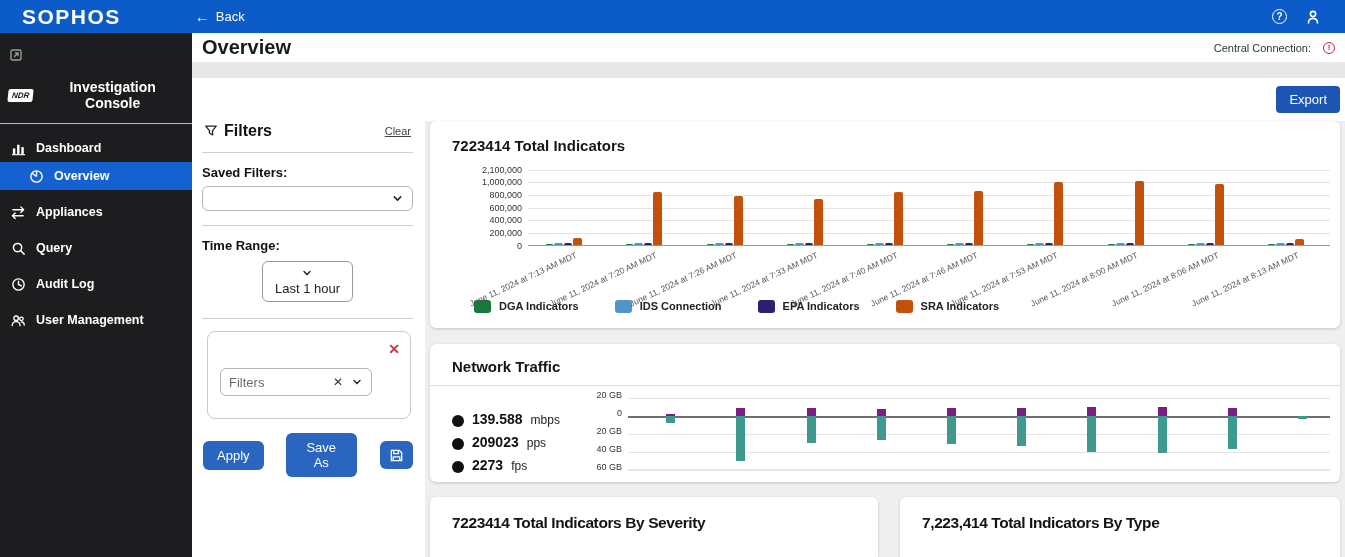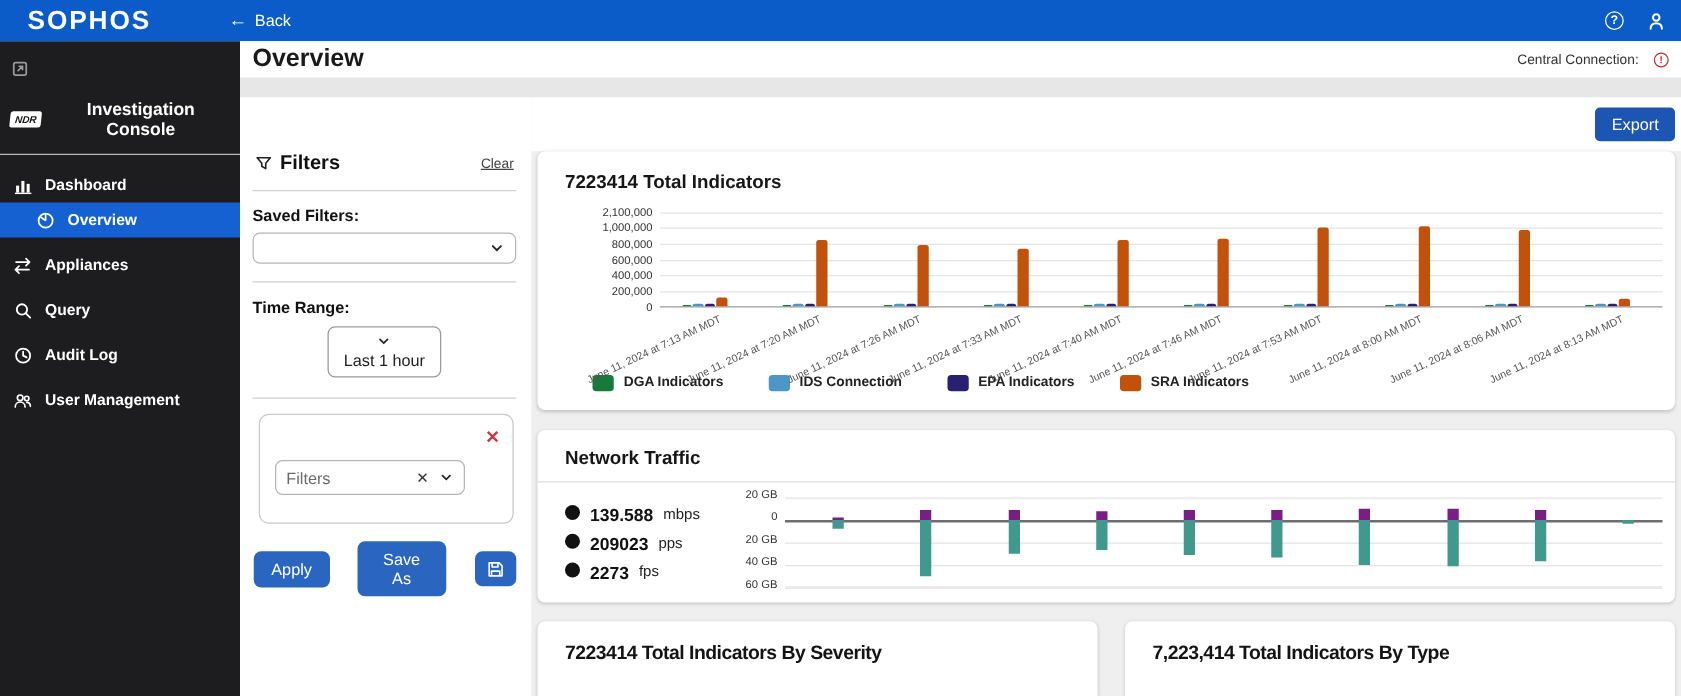--- a/index.html
+++ b/index.html
@@ -1,20 +1,20 @@
 <!DOCTYPE html>
 <html><head>
 <meta charset="utf-8">
 <style>
   * { margin:0; padding:0; box-sizing:border-box; }
   html,body { width:1345px; height:557px; overflow:hidden; font-family:"Liberation Sans", sans-serif; }
   .screen { width:1345px; height:557px; position:relative; background:#fff; overflow:hidden; }
 
   
-  .topbar { height:33px; background:#0b5bc9; display:flex; align-items:center; color:#fff; padding:0 12px 0 22px; }
+  .topbar { height:33px; background:#0b5bc9; display:flex; align-items:center; color:#fff; padding:0 24px 0 22px;gap:12px; }
   .logo { font-weight:800; font-size:21px; letter-spacing:1.5px; }
   .back-btn { display:flex; align-items:center; gap:6px; margin-left:62px; color:#fff; font-size:13px; cursor:pointer; background:none; border:none; font-family:inherit; }
   .back-arrow { font-size:15px; line-height:1; }
   .topbar-right { margin-left:auto; display:flex; align-items:center; gap:18px; }
   .help-icon { width:15px; height:15px; border:1.5px solid #fff; border-radius:50%; font-size:10px; font-weight:700; display:flex; align-items:center; justify-content:center; }
   .person-icon svg { display:block; }
 
   
   .body { display:flex; height:524px; }
   .sidebar { width:192px; background:#1d1d1f; color:#fff; flex-shrink:0; display:flex; flex-direction:column; }
@@ -83,21 +83,21 @@
   .legend { display:flex; align-items:center; gap:36px; margin:4px 0 0 22px; }
   .legend-item { display:flex; align-items:center; gap:8px; }
   .legend-swatch { width:17px; height:13px; border-radius:3px; }
   .legend-label { font-size:11px; font-weight:700; color:#222; }
 
   
   .card-network { height:145px; margin-top:16px; padding:14px 10px 0 22px; }
   .net-divider { border:none; border-top:1px solid #ddd; margin:10px -10px 0 -22px; }
   .net-body { display:flex; margin-top:6px; }
   .net-stats { width:132px; flex-shrink:0; padding-top:12px; }
-  .net-stat { display:flex; align-items:flex-start; gap:8px; height:23px; }
+  .net-stat { display:flex; align-items:flex-end; gap:8px; height:23px; }
   .net-dot { width:12px; height:12px; border-radius:50%; background:#111; flex-shrink:0; }
   .net-val { font-size:14px; font-weight:700; color:#111; }
   .net-unit { font-size:12px; color:#222; }
   .net-ylabels { width:44px; position:relative; height:84px; flex-shrink:0; }
   .net-ylabels span { position:absolute; right:6px; font-size:9px; color:#333; white-space:nowrap; }
   .net-plot { flex:1; height:72px; margin-top:6px; position:relative; border-bottom:1px solid #e4e4e4; }
   .zero-line { position:absolute; left:0; right:0; top:18px; height:2px; background:#6e6e6e; }
   .net-bar { position:absolute; }
 
   

